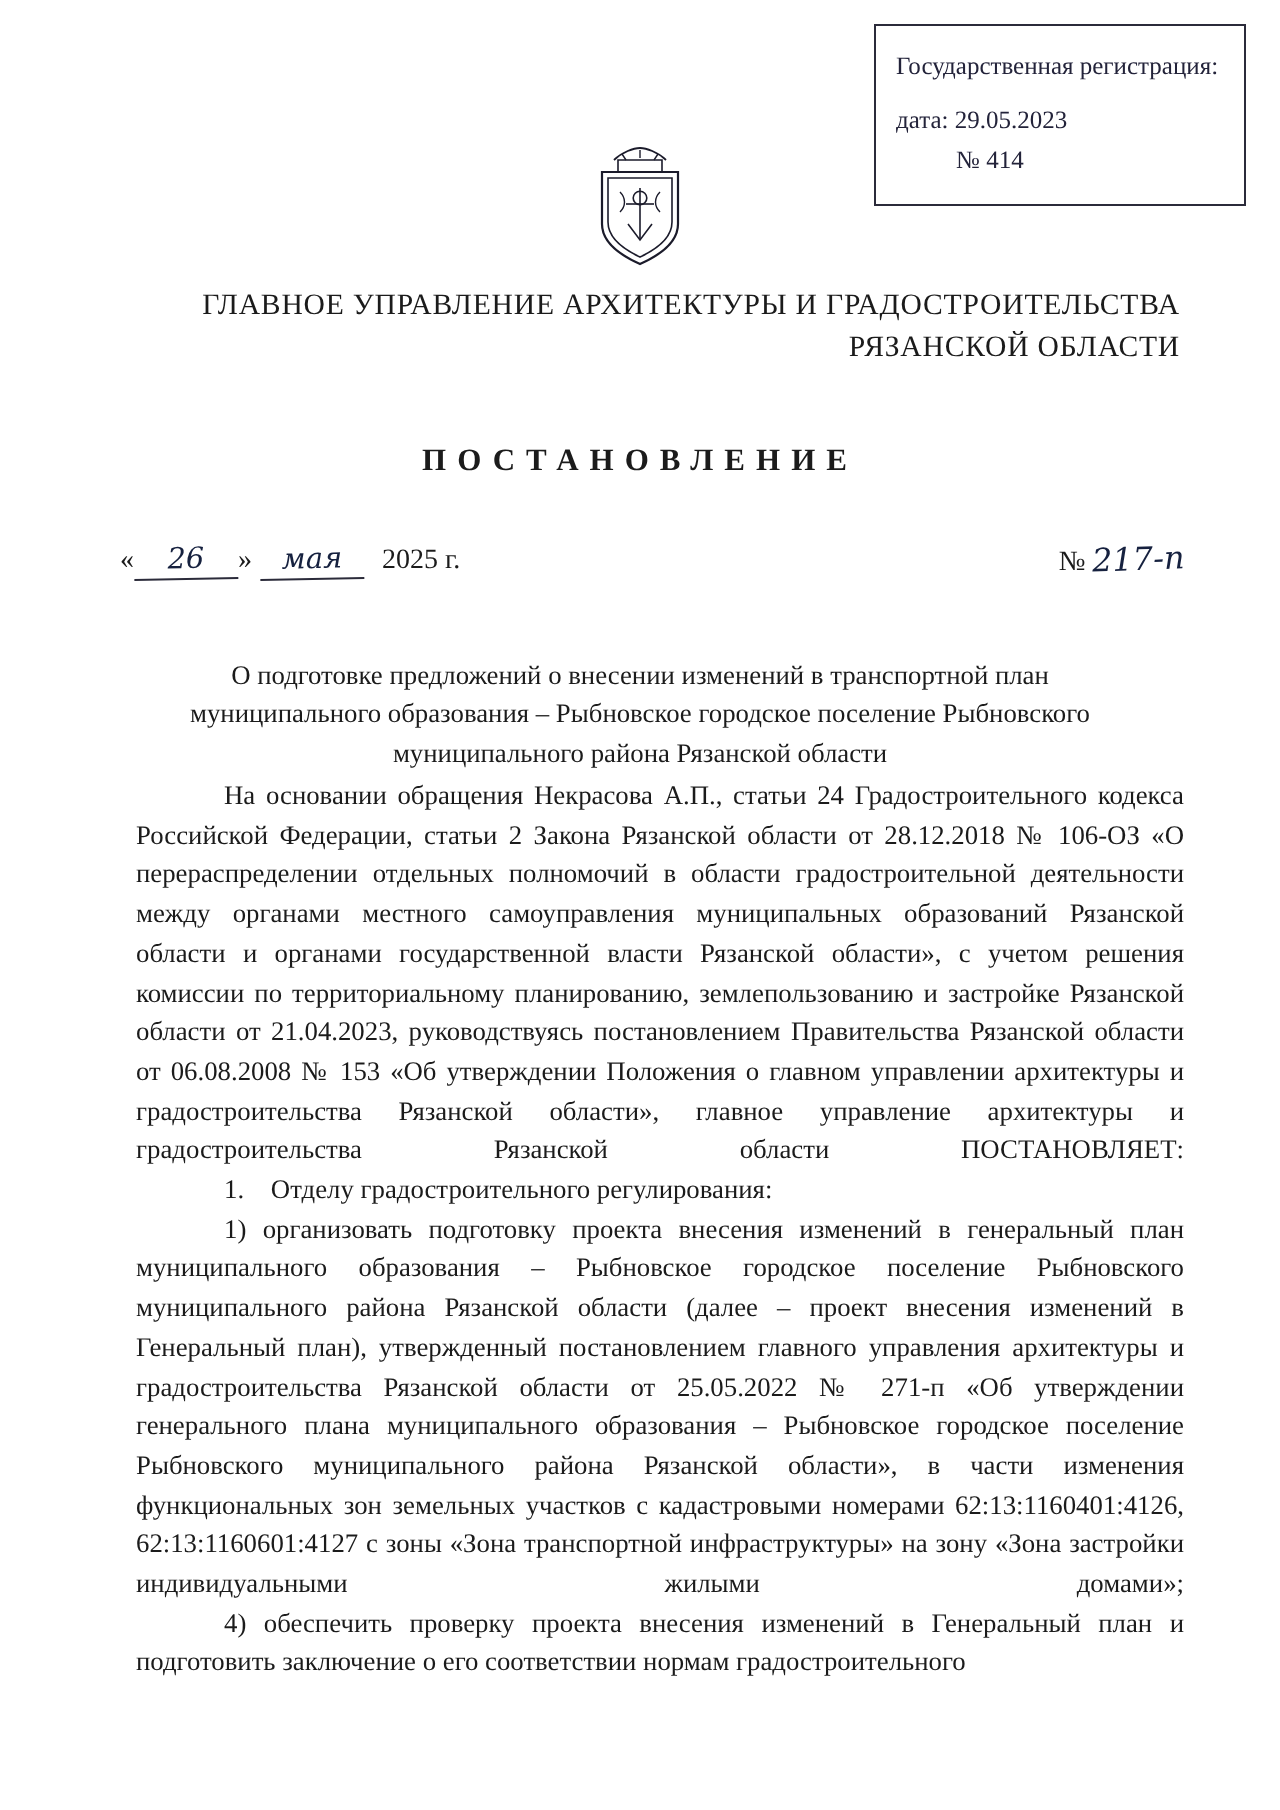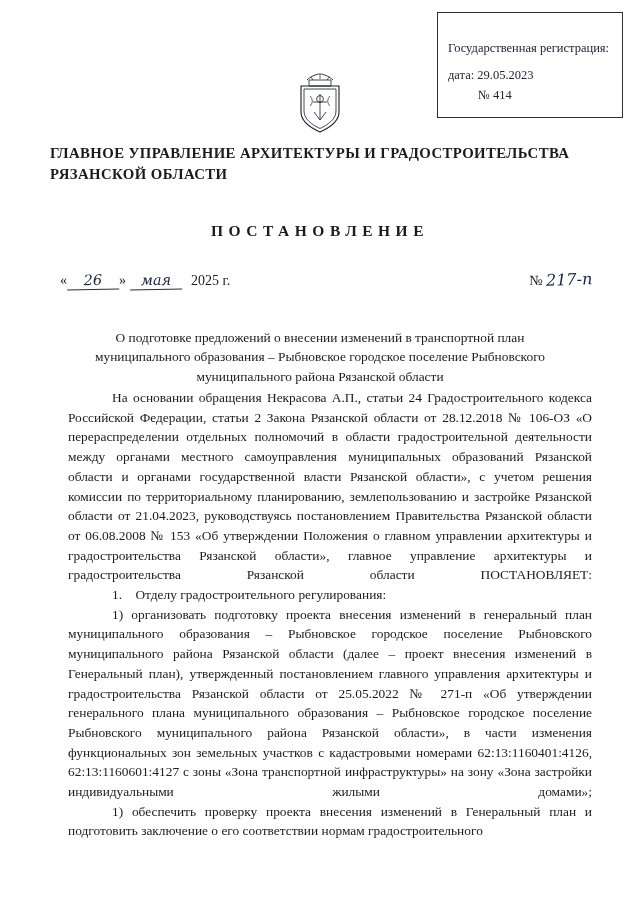--- a/index.html
+++ b/index.html
@@ -21,21 +21,21 @@
     padding: 0;
   }
 
   
   .reg-stamp {
     position: absolute;
     top: 12px;
     left: 437px;
     width: 186px;
     border: 1px solid #2b2b3a;
-    padding: 26px 8px 12px 10px;
+    padding: 11px 8px 12px 10px;
     font-family: "Liberation Serif", serif;
     font-size: 12.5px;
     line-height: 1.55;
     color: #23233a;
     box-sizing: border-box;
   }
   .reg-stamp .line1 { white-space: nowrap; }
   .reg-stamp .line2 {
     display: flex;
     justify-content: center;
@@ -55,23 +55,23 @@
     height: 62px;
   }
   .emblem svg { display: inline-block; }
 
   
   .org-title {
     position: absolute;
     top: 143px;
     left: 50px;
     right: 50px;
-    text-align: left;
+    text-align: right;
     font-size: 14.8px;
-    font-weight: bold;
+    font-weight: normal;
     letter-spacing: 0.4px;
     line-height: 1.45;
   }
 
   
   .doc-type {
     position: absolute;
     top: 222px;
     left: 0;
     right: 0;
@@ -219,16 +219,16 @@
   <div class="subject">
     <div>О подготовке предложений о внесении изменений в транспортной план</div>
     <div>муниципального образования – Рыбновское городское поселение Рыбновского</div>
     <div>муниципального района Рязанской области</div>
   </div>
 
   <div class="body-text">
     <p class="just-full">На основании обращения Некрасова А.П., статьи 24 Градостроительного кодекса Российской Федерации, статьи 2 Закона Рязанской области от 28.12.2018 № 106-ОЗ «О перераспределении отдельных полномочий в области градостроительной деятельности между органами местного самоуправления муниципальных образований Рязанской области и органами государственной власти Рязанской области», с учетом решения комиссии по территориальному планированию, землепользованию и застройке Рязанской области от 21.04.2023, руководствуясь постановлением Правительства Рязанской области от 06.08.2008 № 153 «Об утверждении Положения о главном управлении архитектуры и градостроительства Рязанской области», главное управление архитектуры и градостроительства Рязанской области ПОСТАНОВЛЯЕТ:</p>
     <p class="item">1. Отделу градостроительного регулирования:</p>
     <p class="item just-full">1) организовать подготовку проекта внесения изменений в генеральный план муниципального образования – Рыбновское городское поселение Рыбновского муниципального района Рязанской области (далее – проект внесения изменений в Генеральный план), утвержденный постановлением главного управления архитектуры и градостроительства Рязанской области от 25.05.2022 № 271-п «Об утверждении генерального плана муниципального образования – Рыбновское городское поселение Рыбновского муниципального района Рязанской области», в части изменения функциональных зон земельных участков с кадастровыми номерами 62:13:1160401:4126, 62:13:1160601:4127 с зоны «Зона транспортной инфраструктуры» на зону «Зона застройки индивидуальными жилыми домами»;</p>
-    <p class="item">1) обеспечить проверку проекта внесения изменений в Генеральный план и подготовить заключение о его соответствии нормам градостроительного</p>
+    <p class="item">4) обеспечить проверку проекта внесения изменений в Генеральный план и подготовить заключение о его соответствии нормам градостроительного</p>
   </div>
 
 </div>
 
 </body></html>

